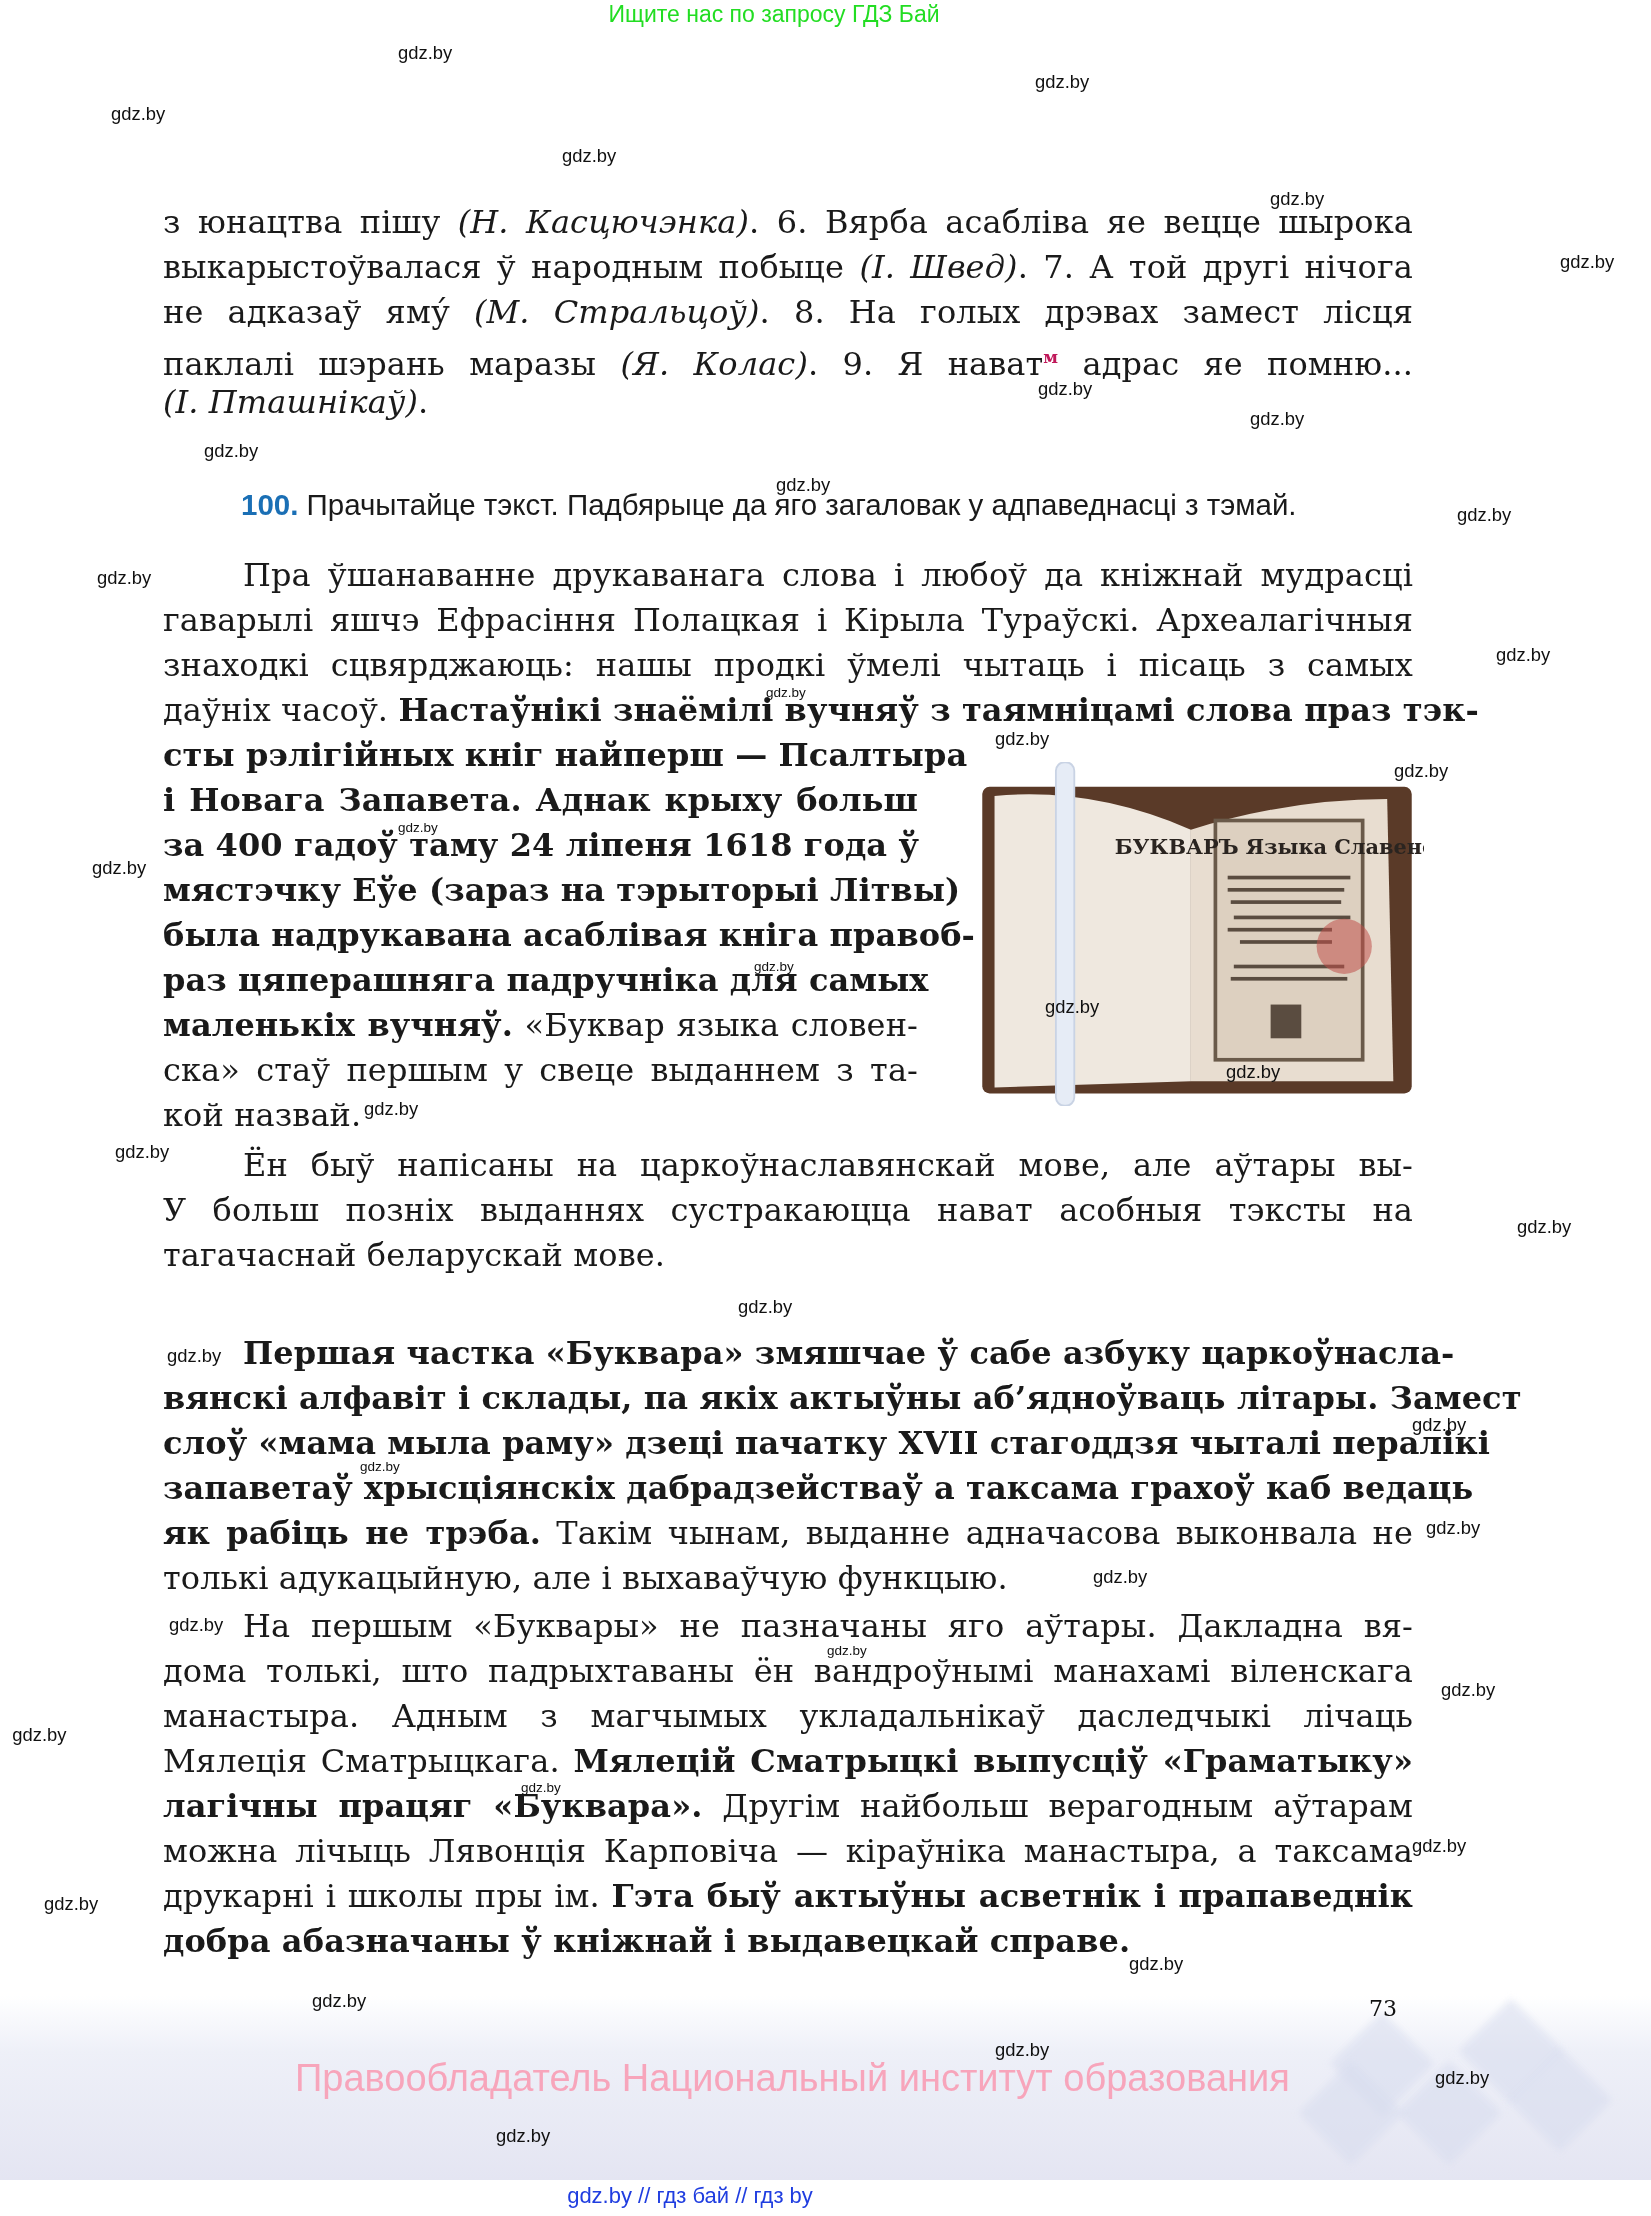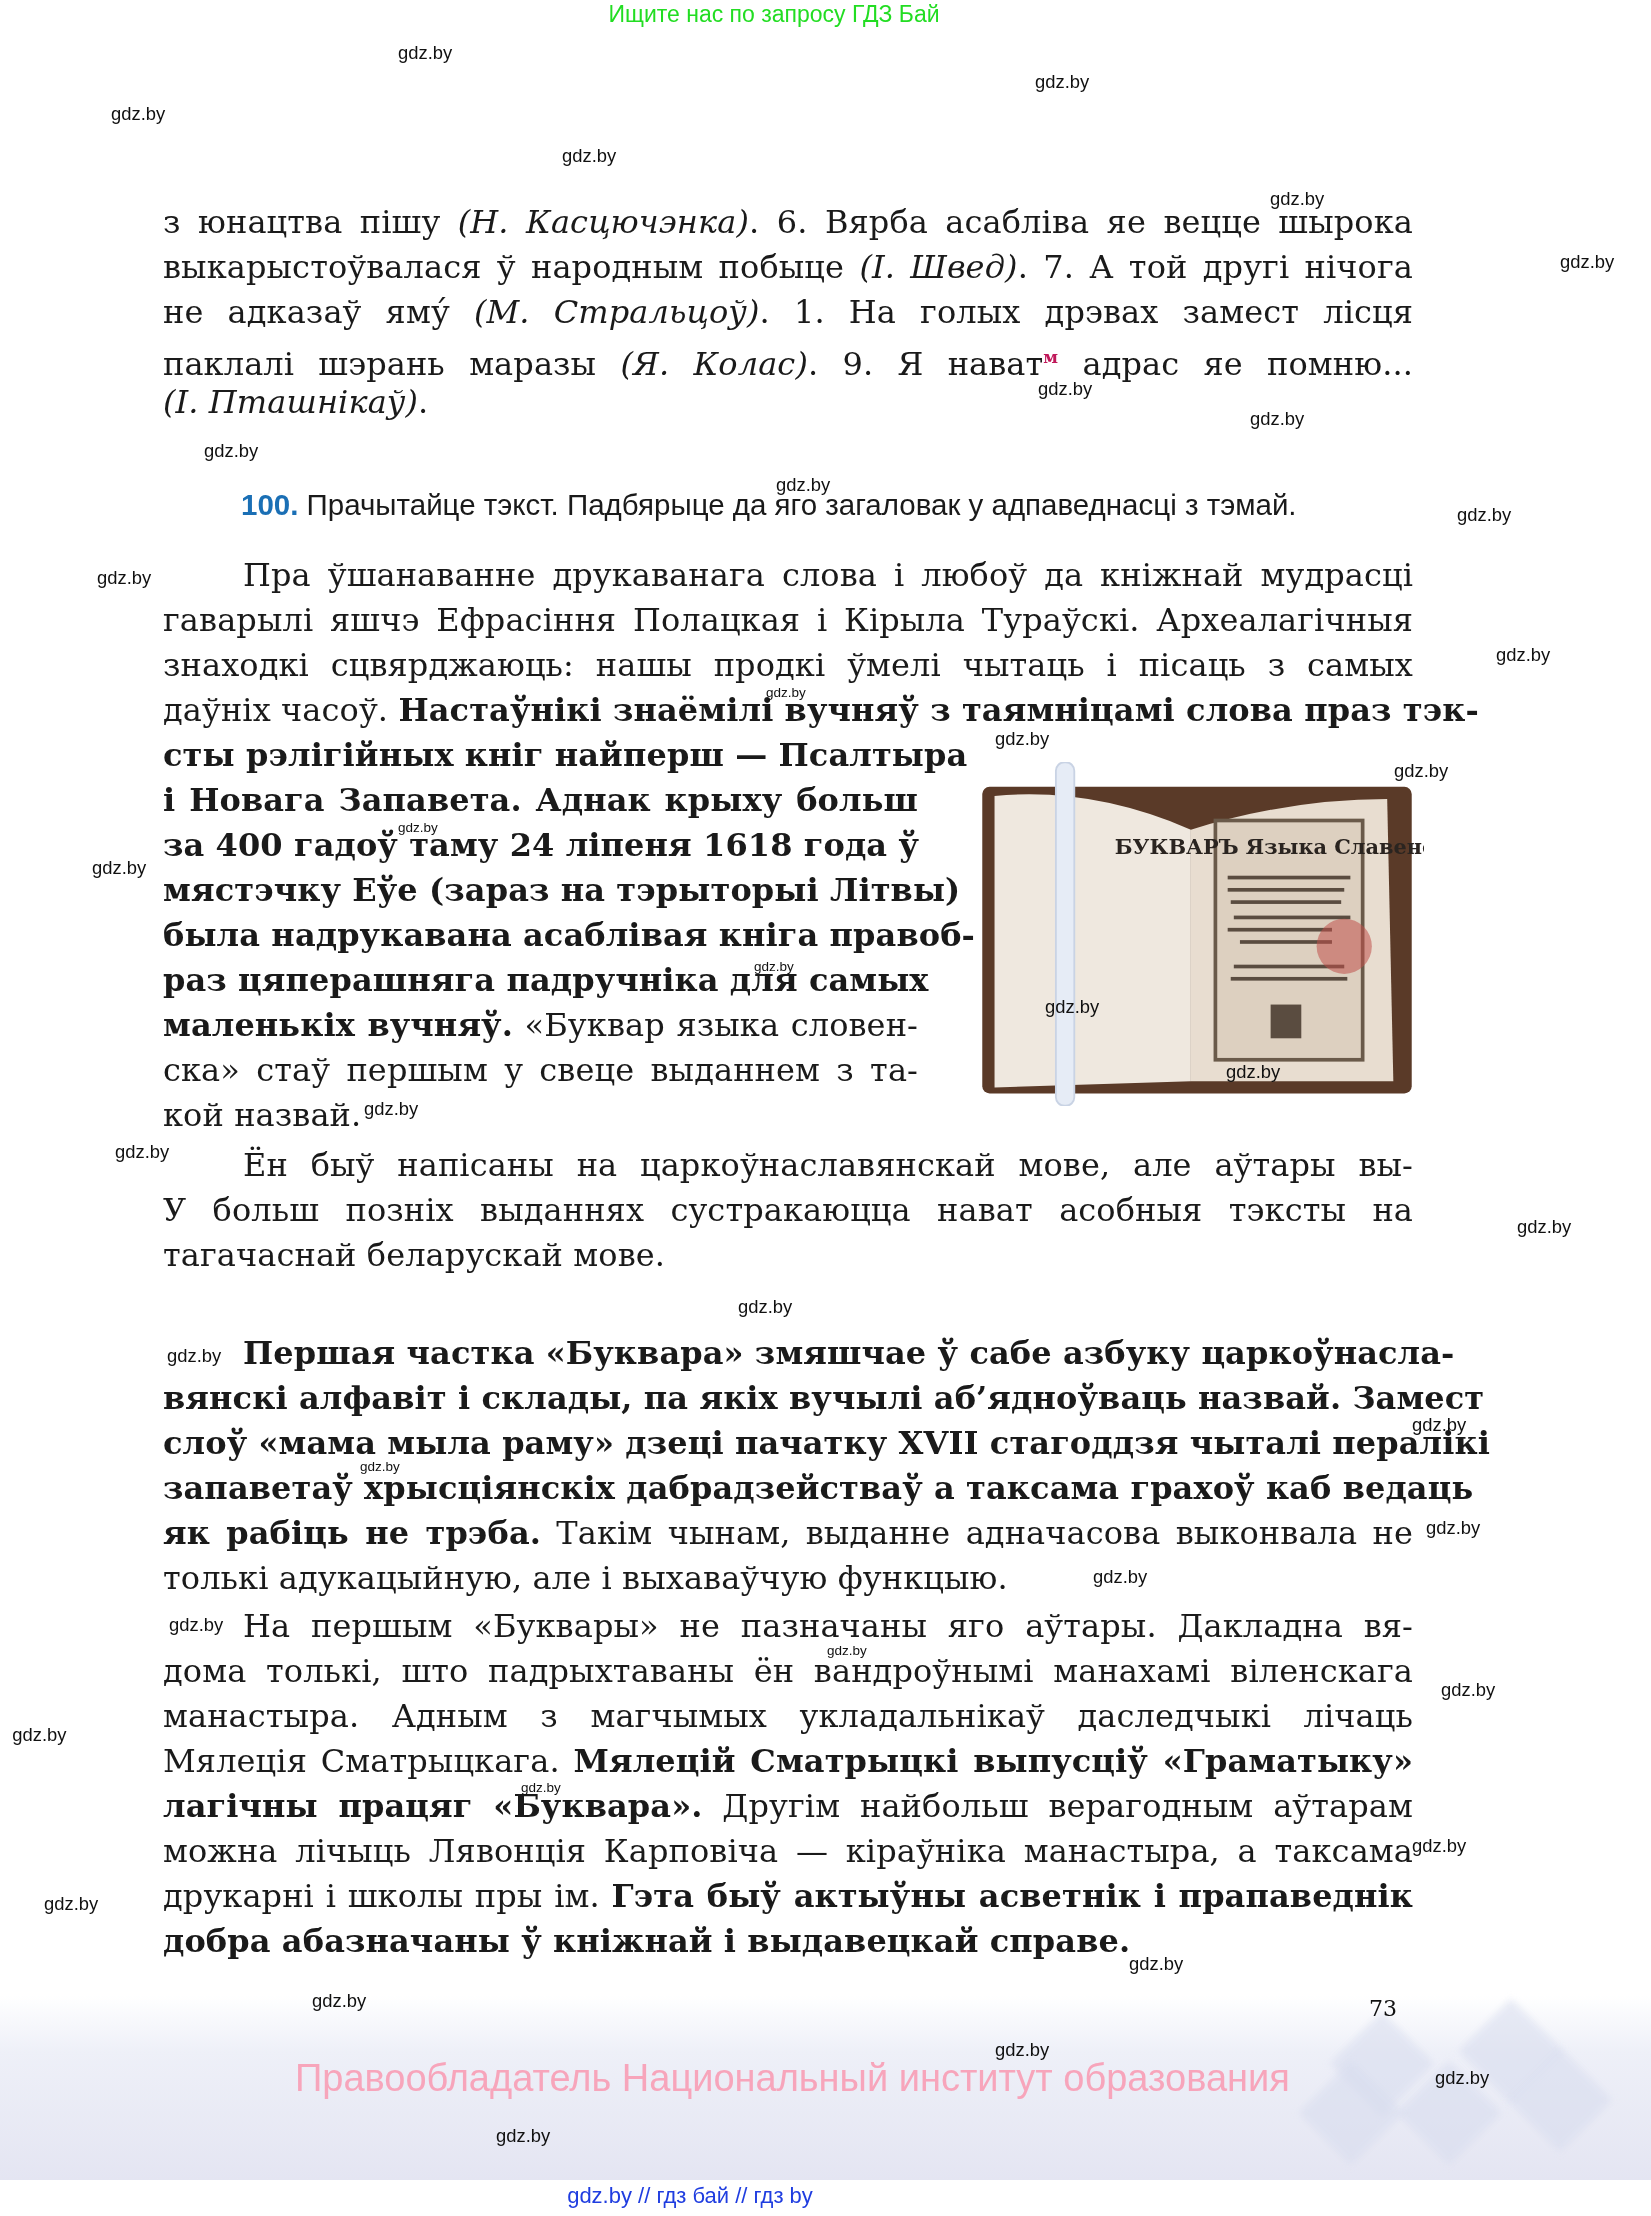--- a/index.html
+++ b/index.html
@@ -29,21 +29,21 @@
   .diamond{position:absolute;width:74px;height:74px;background:#d7dcee;opacity:.55;transform:rotate(45deg);filter:blur(3.7px);}
 </style>
 </head>
 <body>
 
 <div class="top-banner">Ищите нас по запросу ГДЗ Бай</div>
 
 <div class="col" style="top:200px;">
   <div class="line"><span>з юнацтва пішу </span><i>(Н. Касцючэнка)</i><span>. 6. Вярба асабліва яе вецце шырока</span></div>
   <div class="line"><span>выкарыстоўвалася ў народным побыце </span><i>(І. Швед)</i><span>. 7. А той другі нічога</span></div>
-  <div class="line"><span>не адказаў яму́ </span><i>(М. Стральцоў)</i><span>. 1. На голых дрэвах замест лісця</span></div>
+  <div class="line"><span>не адказаў яму́ </span><i>(М. Стральцоў)</i><span>. 8. На голых дрэвах замест лісця</span></div>
   <div class="line"><span>паклалі шэрань маразы </span><i>(Я. Колас)</i><span>. 9. Я нават</span><span class="sup-m">м</span><span> адрас яе помню...</span></div>
   <div class="line last"><i>(І. Пташнікаў)</i><span>.</span></div>
 </div>
 
 <div class="task">
   <span class="num">100.</span><span> Прачытайце тэкст. Падбярыце да яго загаловак у адпаведнасці з тэмай.</span>
 </div>
 
 <div class="col" style="top:553px;">
   <div class="line ind">Пра ўшанаванне друкаванага слова і любоў да кніжнай мудрасці</div>
@@ -87,21 +87,21 @@
 </div>
 
 <div class="col" style="top:1143px;">
   <div class="line ind">Ён быў напісаны на царкоўнаславянскай мове, але аўтары вы-</div>
   <div class="line">У больш позніх выданнях сустракаюцца нават асобныя тэксты на</div>
   <div class="line last">тагачаснай беларускай мове.</div>
 </div>
 
 <div class="col" style="top:1331px;">
   <div class="line ind"><b>Першая частка «Буквара» змяшчае ў сабе азбуку царкоўнасла-</b></div>
-  <div class="line"><b>вянскі алфавіт і склады, па якіх вучылі аб’ядноўваць назвай. Замест</b></div>
+  <div class="line"><b>вянскі алфавіт і склады, па якіх актыўны аб’ядноўваць літары. Замест</b></div>
   <div class="line"><b>слоў «мама мыла раму» дзеці пачатку XVII стагоддзя чыталі пералікі</b></div>
   <div class="line"><b>запаветаў хрысціянскіх дабрадзействаў а таксама грахоў каб ведаць</b></div>
   <div class="line"><b>як рабіць не трэба.</b><span> Такім чынам, выданне адначасова выконвала не</span></div>
   <div class="line last"><span>толькі адукацыйную, але і выхаваўчую функцыю.</span></div>
 </div>
 
 <div class="col" style="top:1604px;">
   <div class="line ind"><span>На першым «Буквары» не пазначаны яго аўтары. Дакладна вя-</span></div>
   <div class="line"><span>дома толькі, што падрыхтаваны ён вандроўнымі манахамі віленскага</span></div>
   <div class="line"><span>манастыра. Адным з магчымых укладальнікаў даследчыкі лічаць</span></div>

